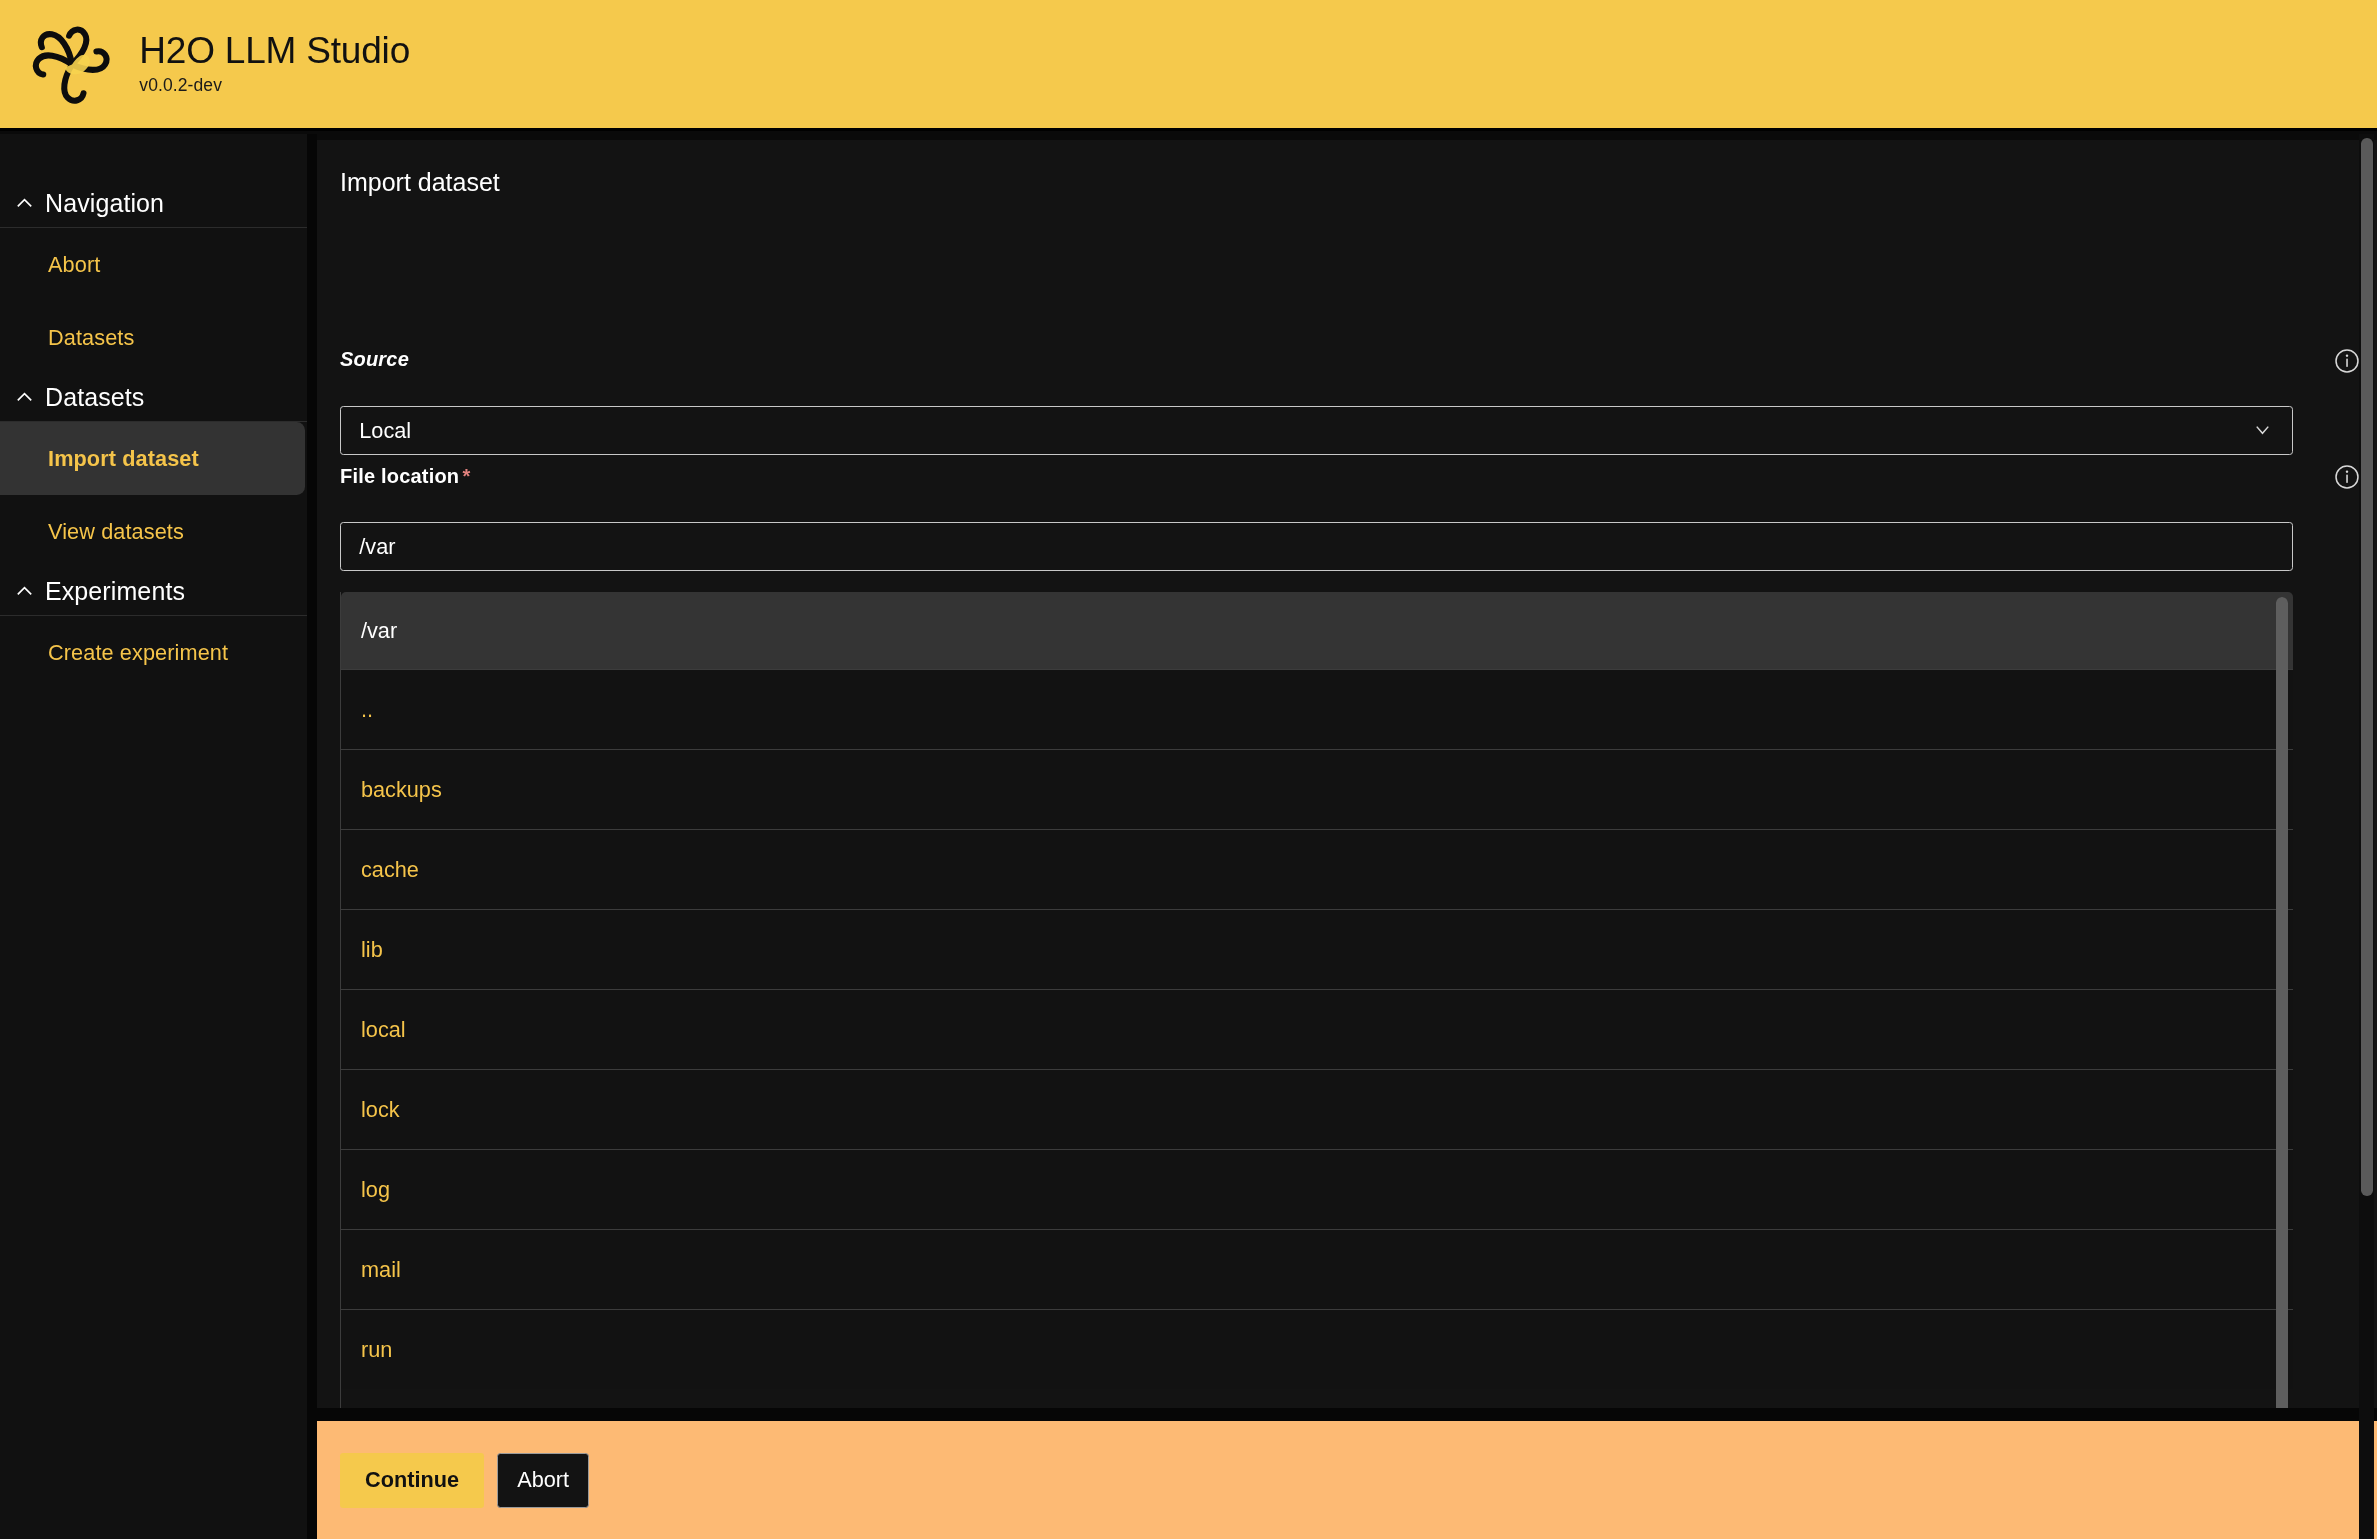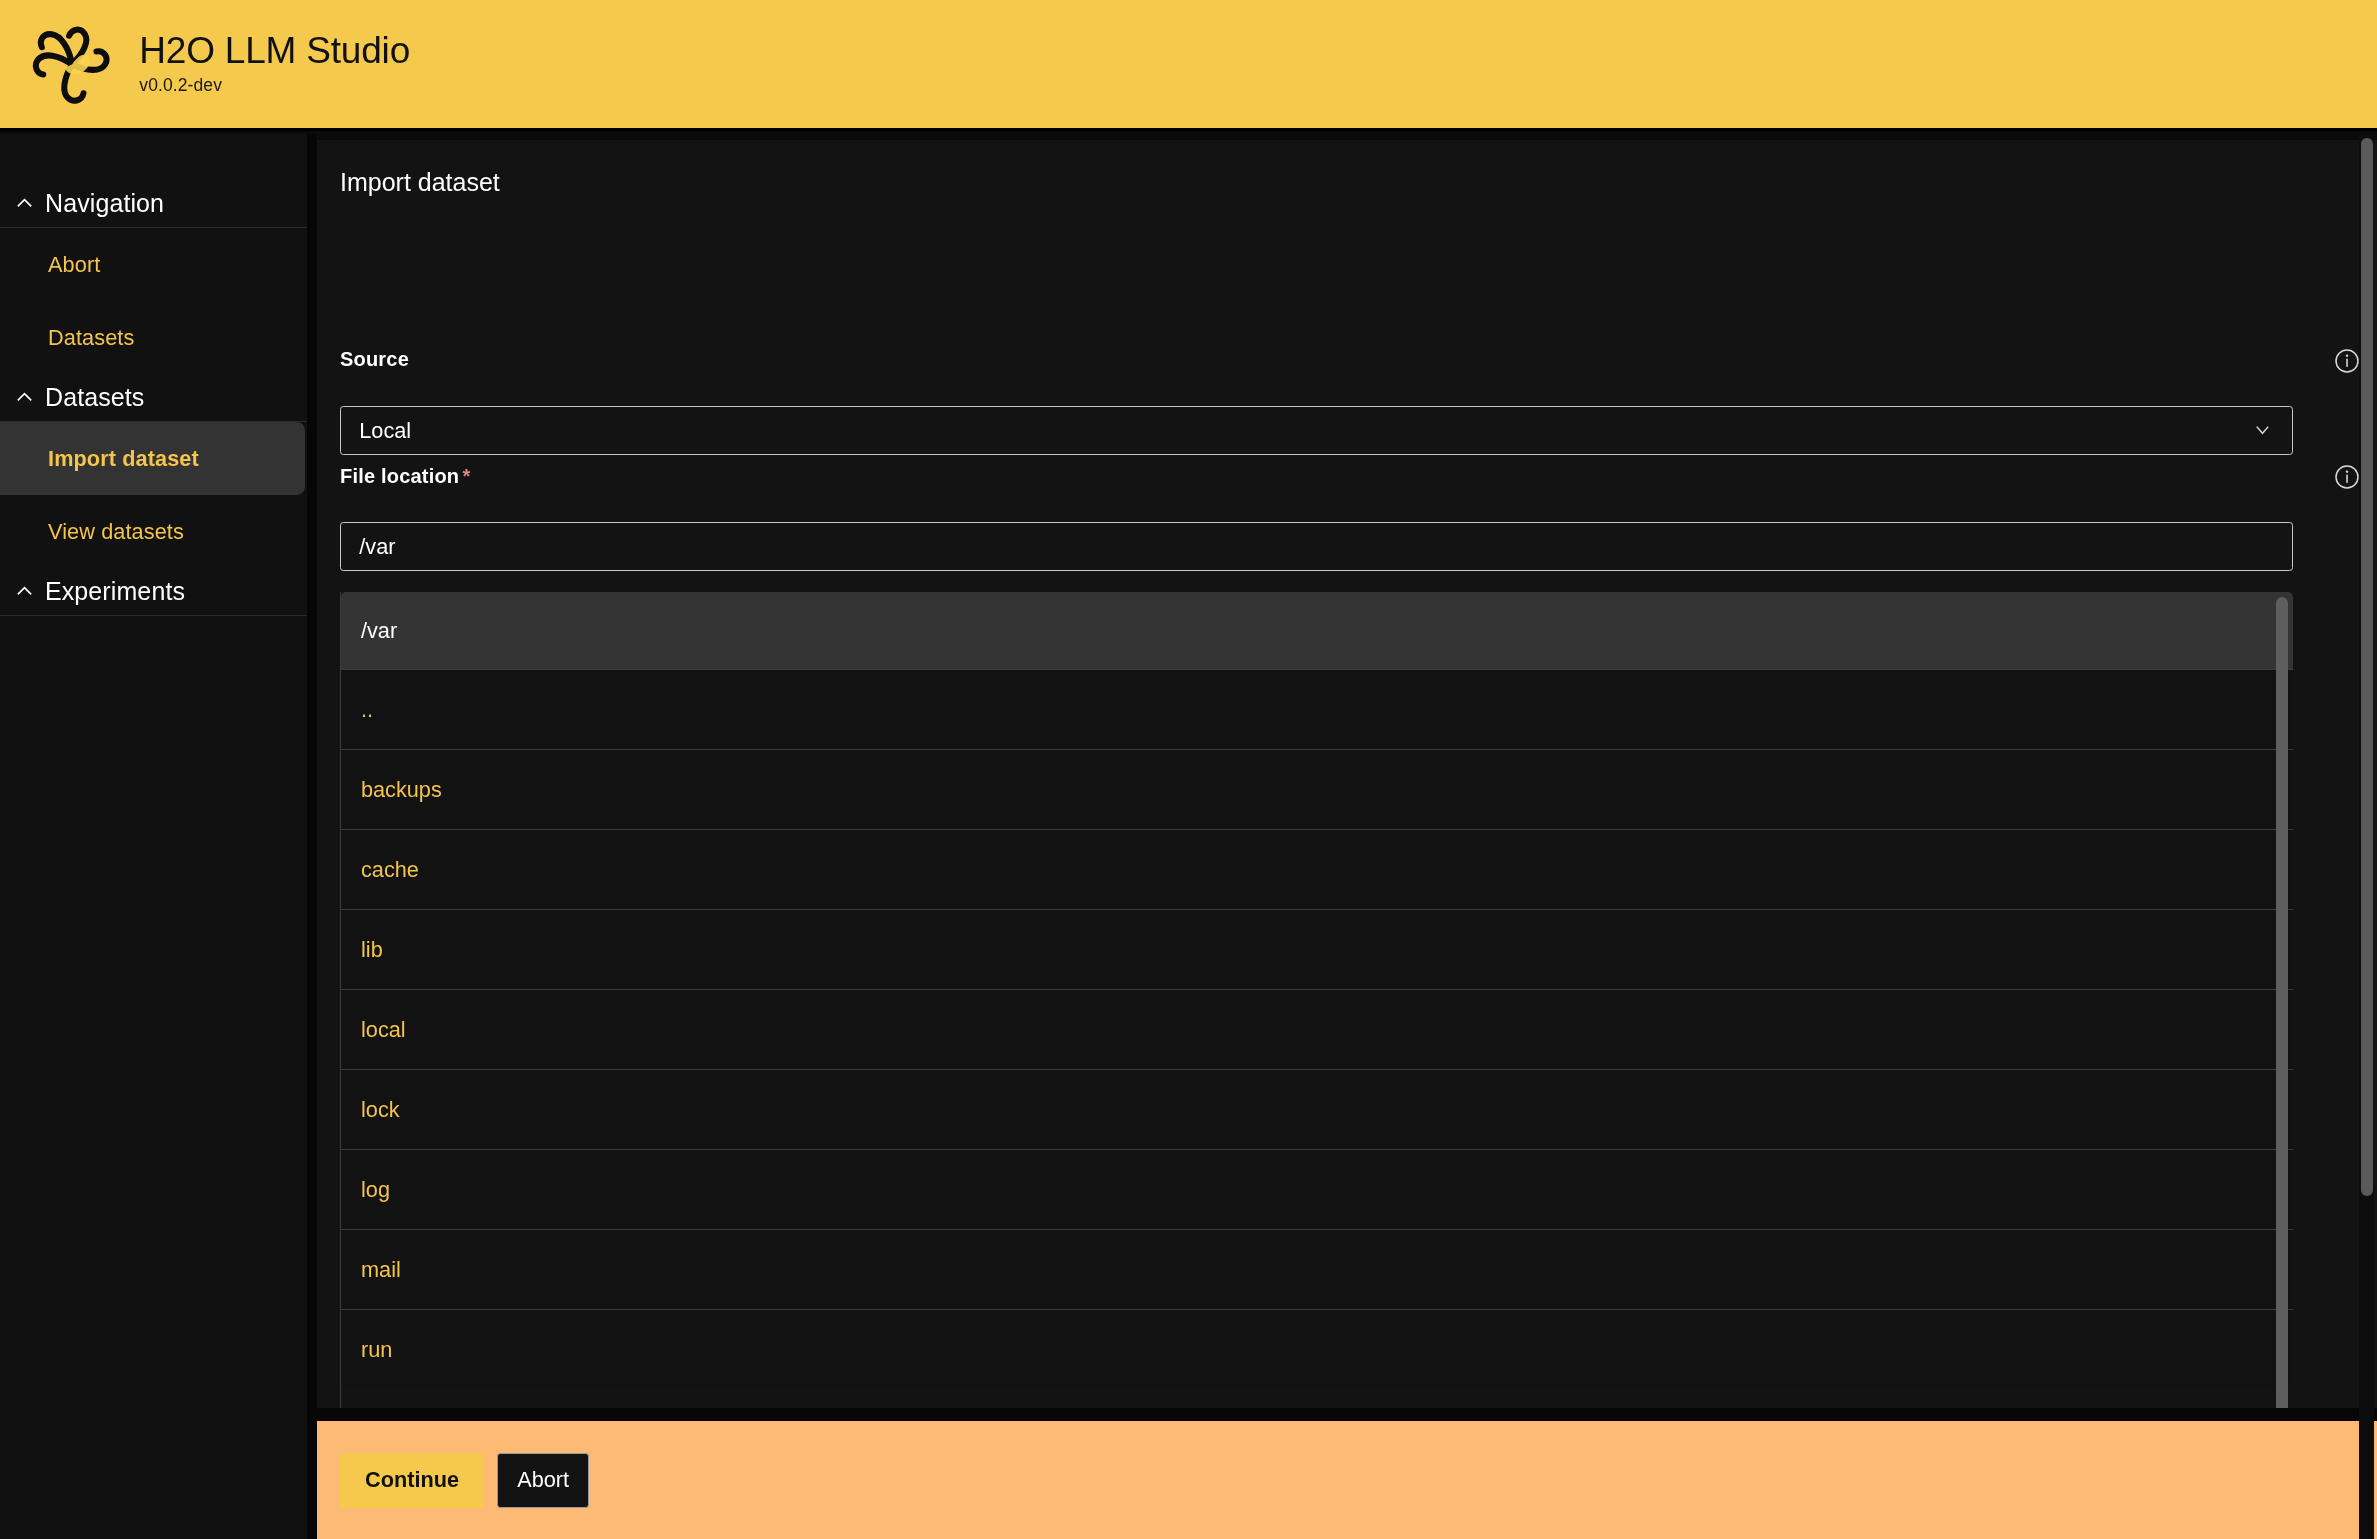--- a/index.html
+++ b/index.html
@@ -302,29 +302,32 @@
   </div>
 
   <div class="nav-section-header">
     <span class="chev-up">
       <svg width="23" height="23" viewBox="0 0 24 24">
           <polyline points="5,15 12,8 19,15" fill="none" stroke="#ffffff" stroke-width="1.7"></polyline>
         </svg>
     </span>
     <span class="nav-section-title">Experiments</span>
   </div>
+  <div class="nav-item">
+    <span>Create experiment</span>
+  </div>
 </div>
 
 <div class="left-gutter"></div>
 
 <div class="main-panel">
 
   <div class="page-title">Import dataset</div>
 
-  <div class="field-label" style="top:208px;">Source</div>
+  <div class="field-label" style="top:208px;font-style:italic;">Source</div>
   <span class="info-icon" style="top:207px;">
     <svg width="28" height="28" viewBox="0 0 24 24">
       <circle cx="12" cy="12" r="9.4" fill="none" stroke="#d8d8d8" stroke-width="1.3"></circle>
       <circle cx="12" cy="7.4" r="1.05" fill="#d8d8d8"></circle>
       <rect x="11.35" y="10" width="1.35" height="7" fill="#d8d8d8"></rect>
     </svg>
   </span>
   <div class="select-box">
     <span class="select-value">Local</span>
     <span>

